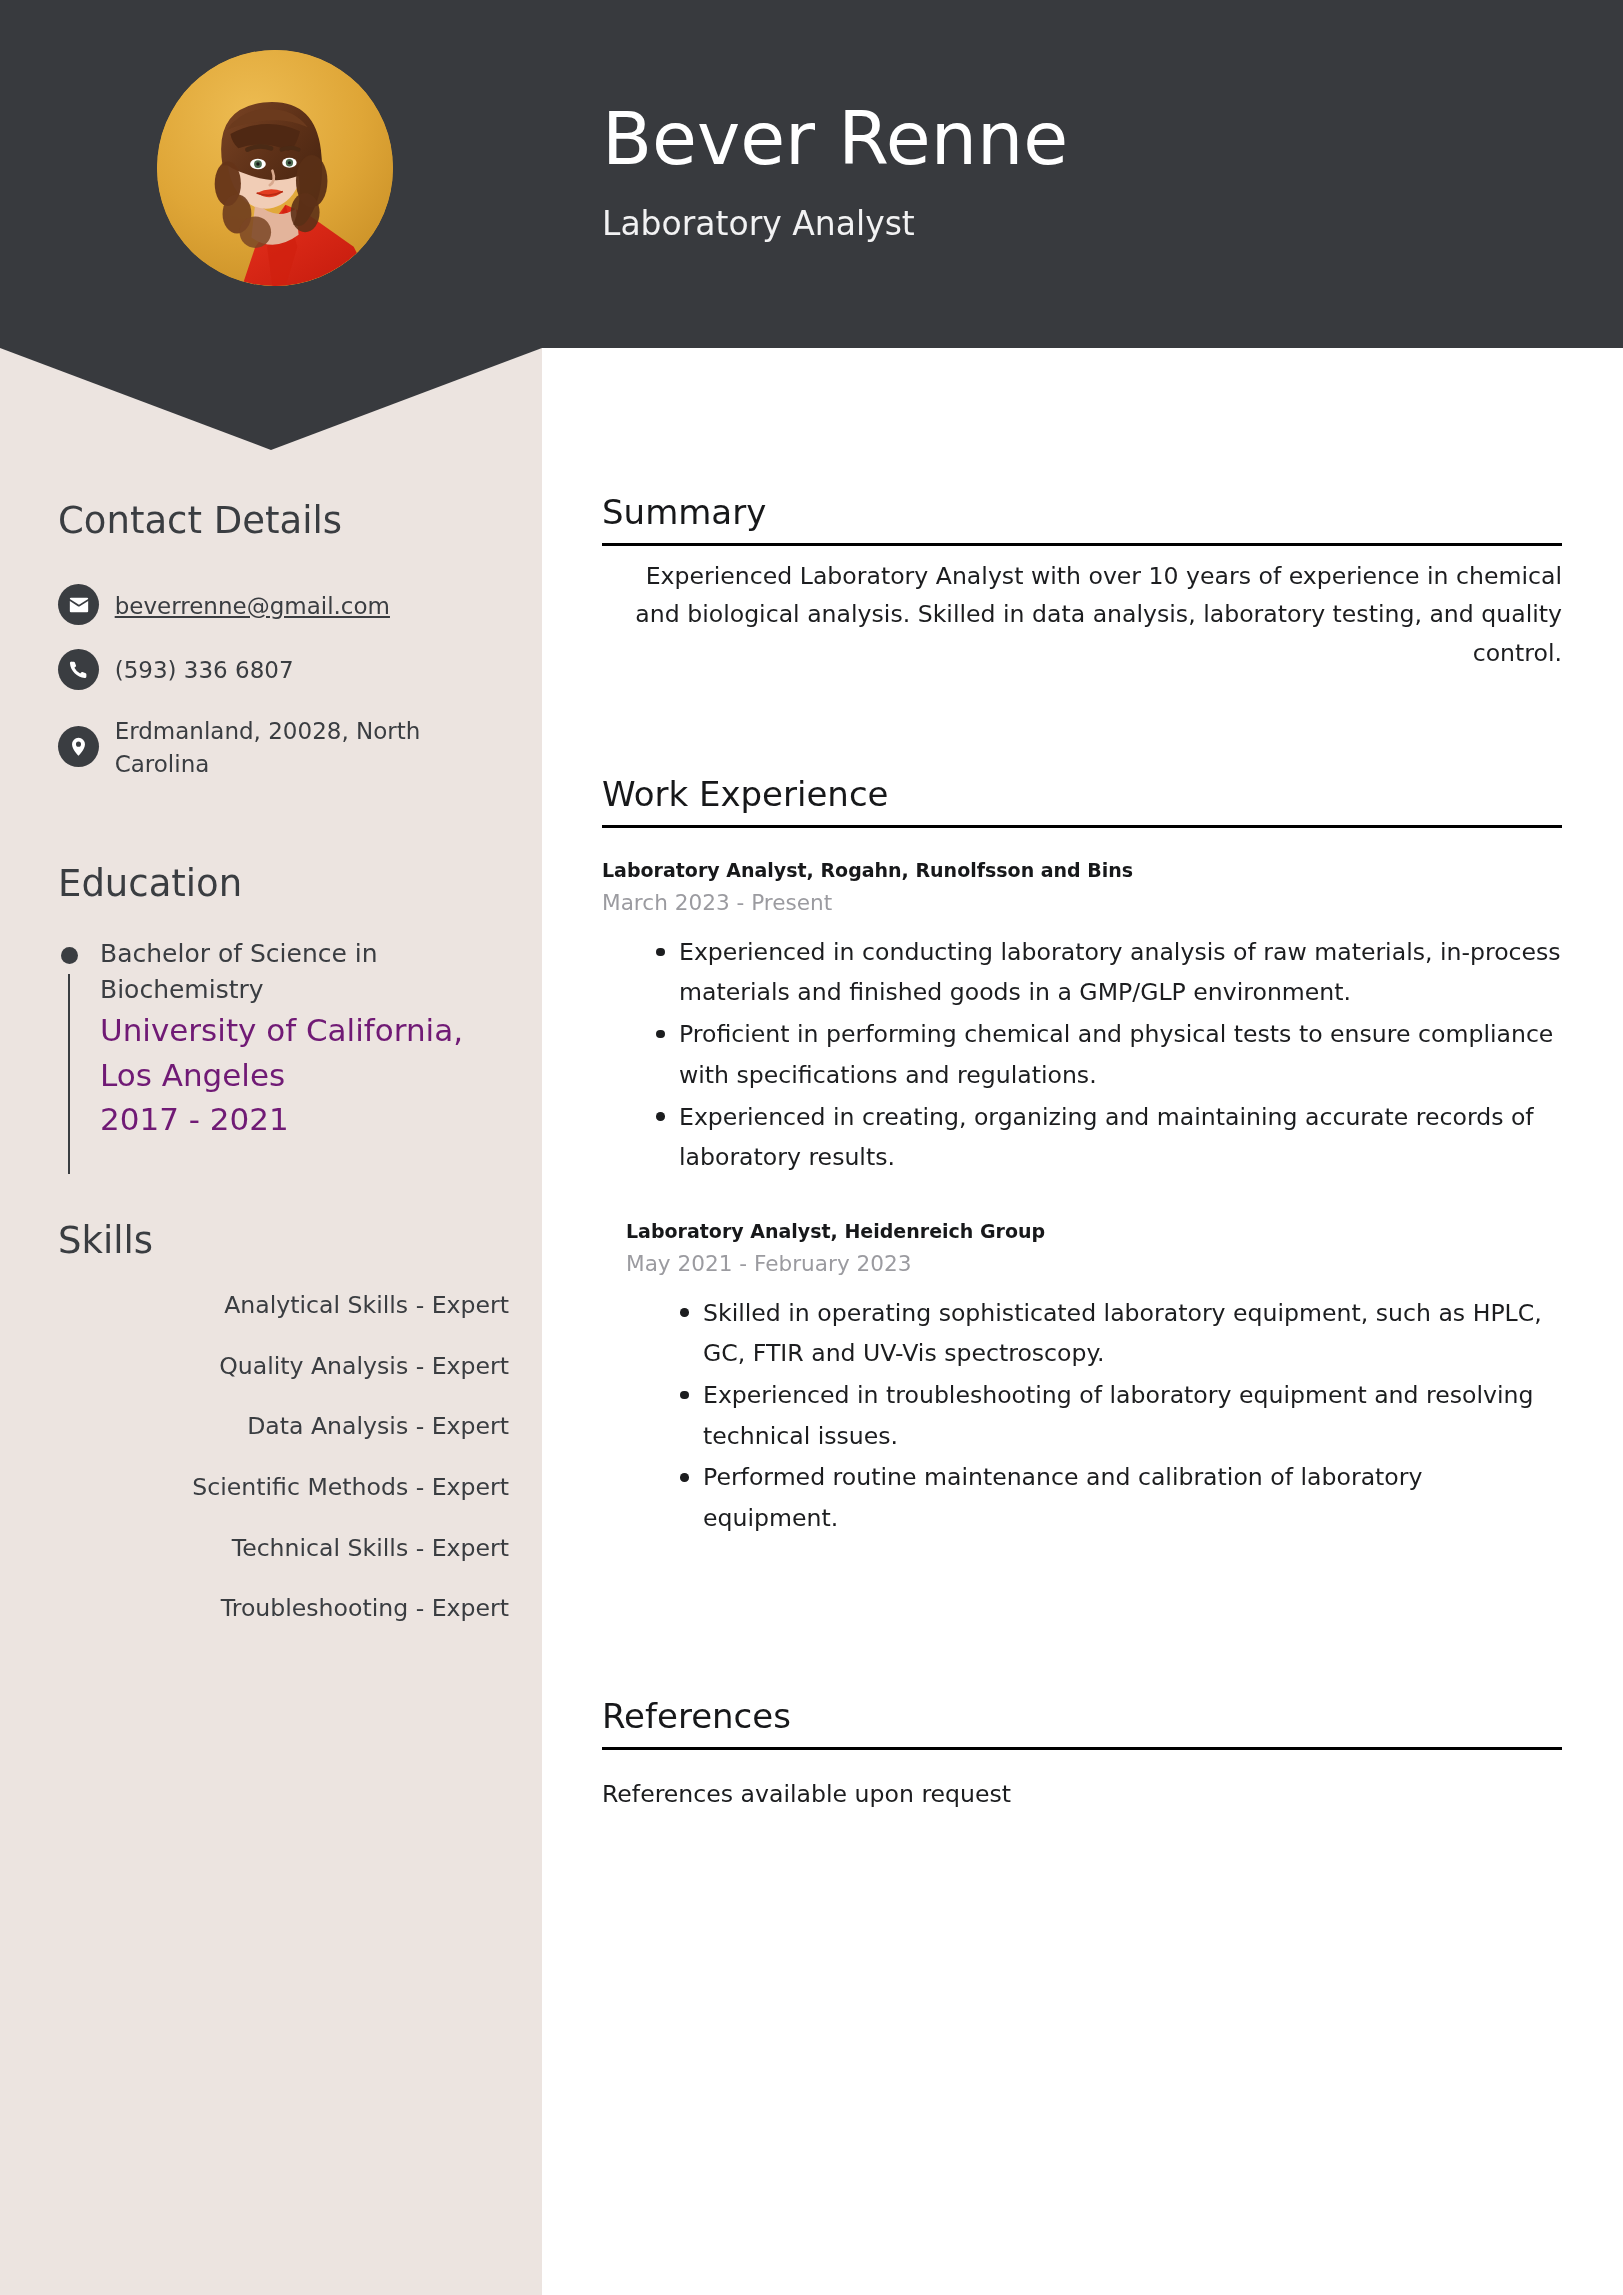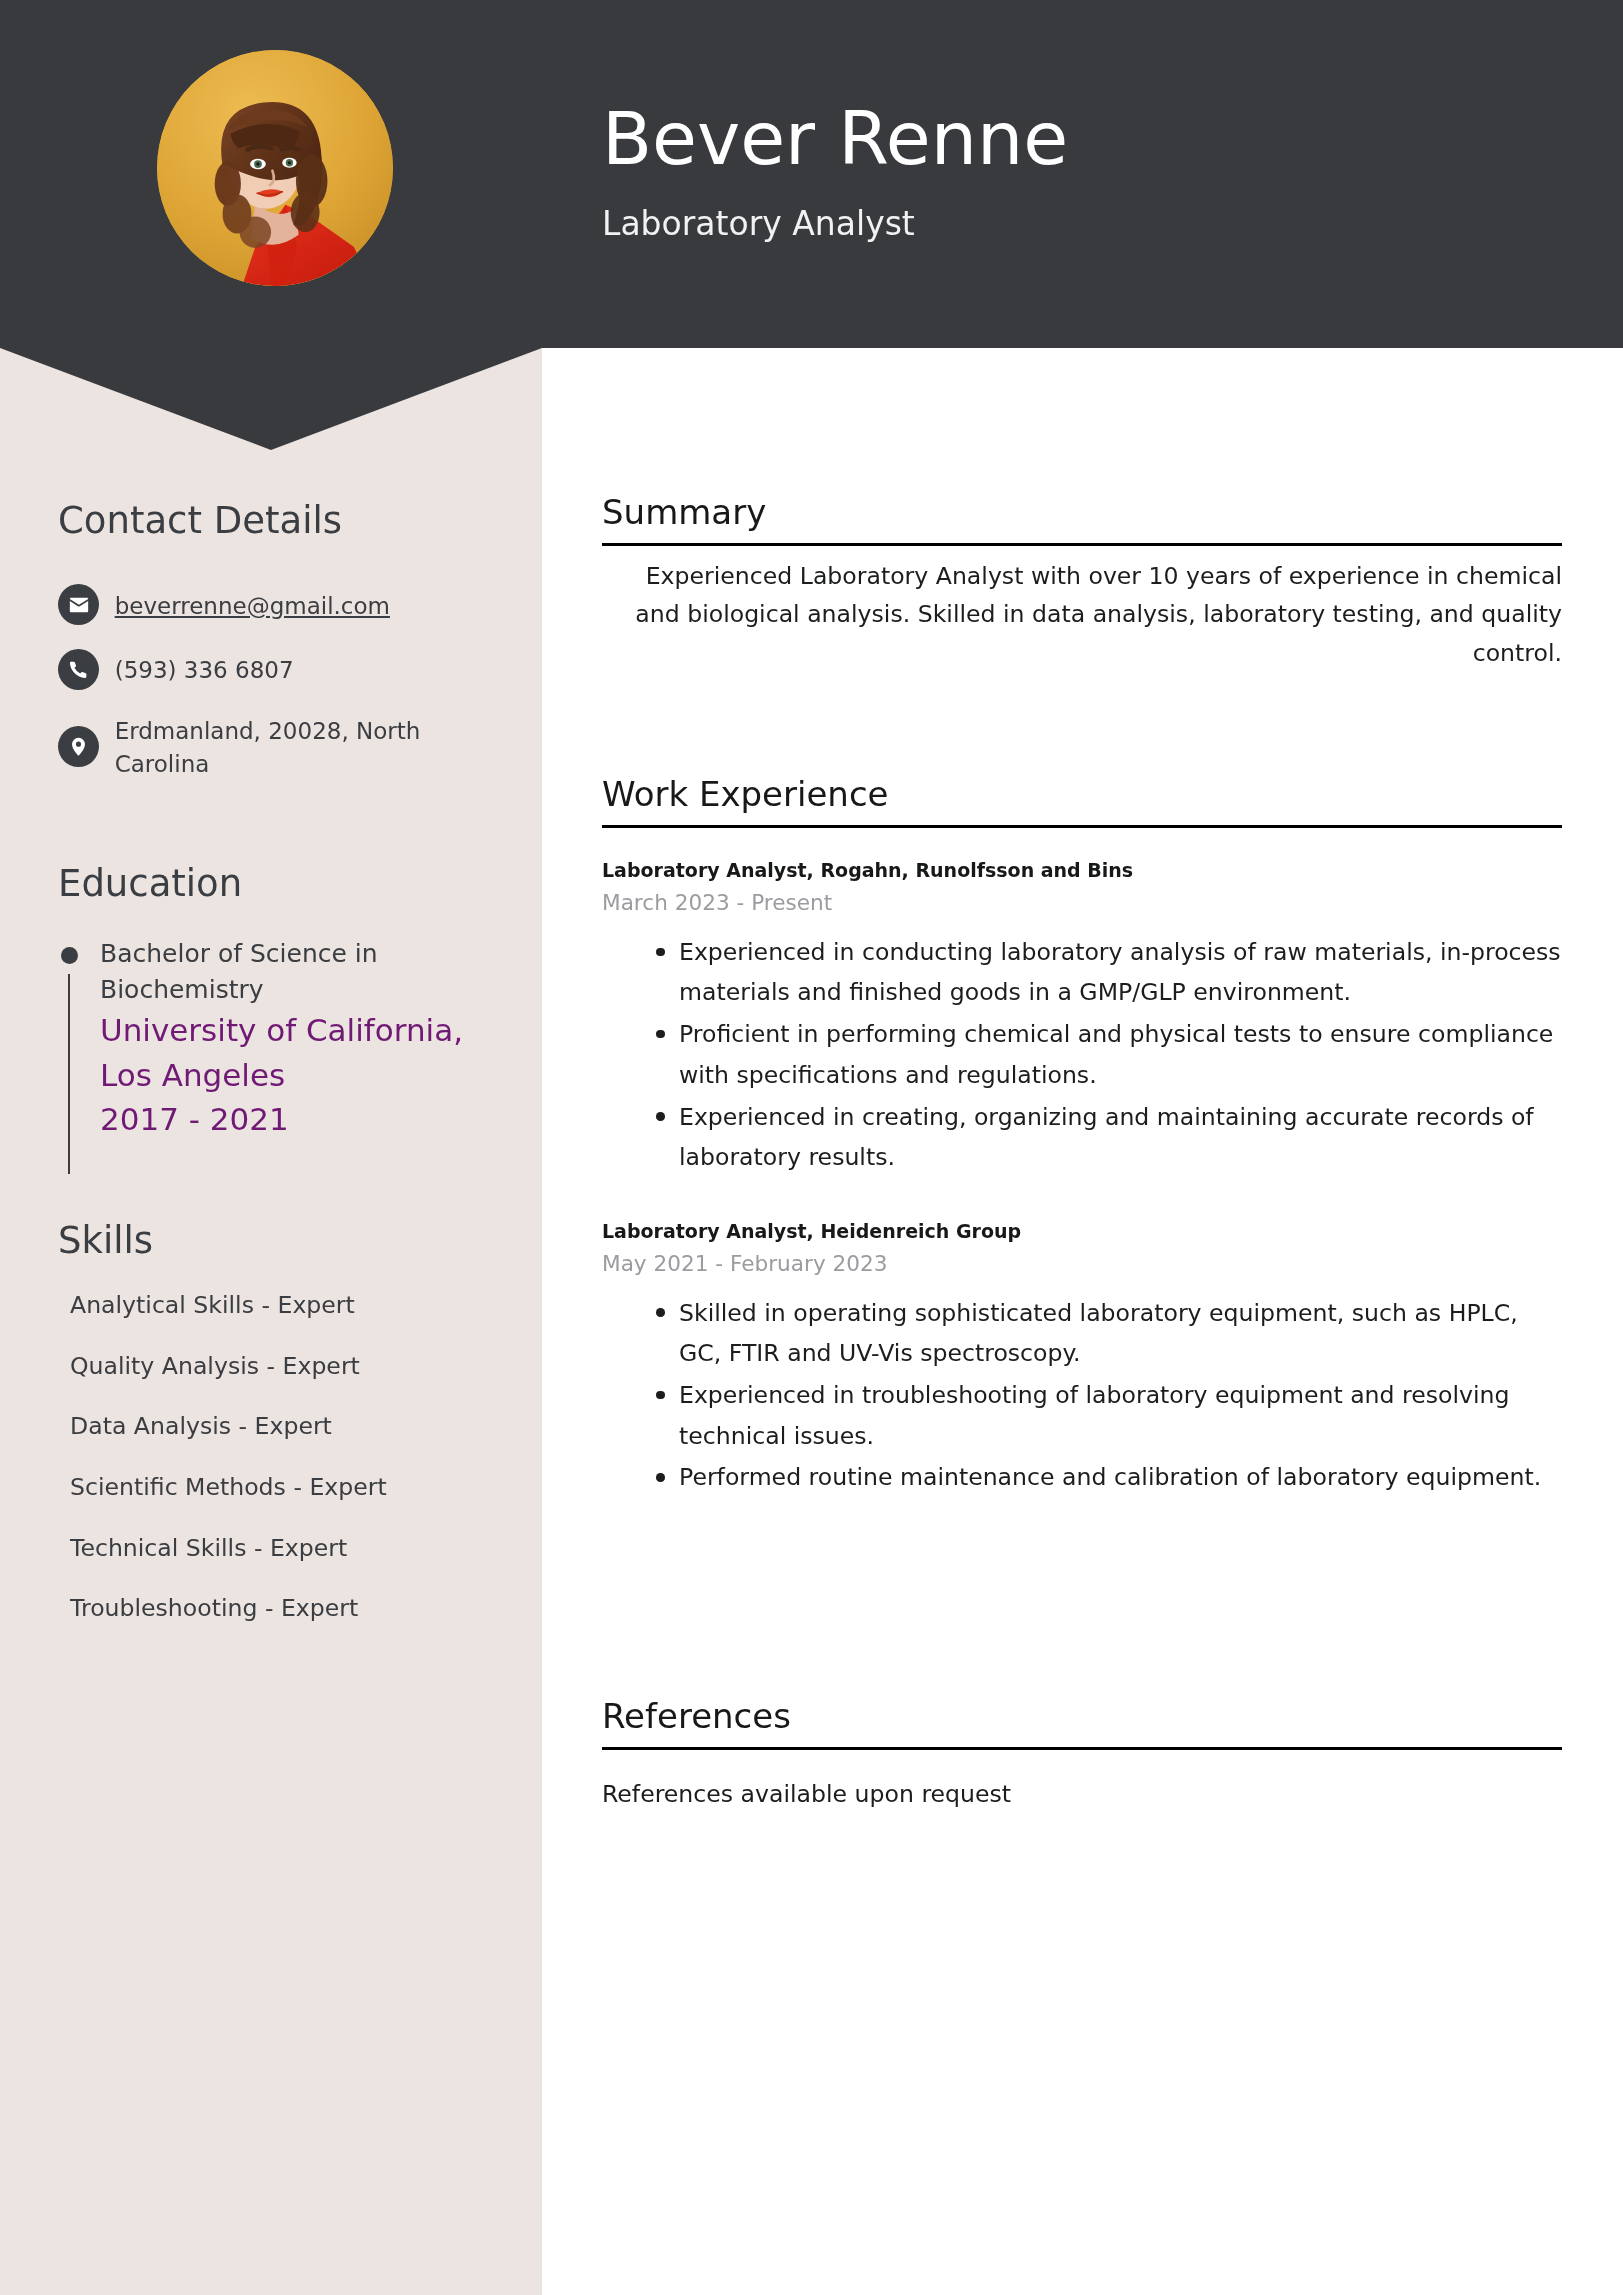--- a/index.html
+++ b/index.html
@@ -106,21 +106,21 @@
   .edu-degree {
     font-size:25px; font-weight:400; color:#3a3d41;
     line-height:1.44;
   }
   .edu-school, .edu-years {
     font-size:31px; font-weight:400; color:#701a75;
     line-height:1.44;
   }
 
   
-  .skills-list { position:absolute; top:1290px; left:12px; width:445px; }
+  .skills-list { position:absolute; top:1290px; left:6px; width:445px;text-align:right; }
   .skill-item {
     font-size:23.6px; color:#3a3d41; line-height:1.3;
     margin-bottom:30px;
   }
 
   
   .main { position:absolute; left:602px; top:0; width:960px; }
 
   .sec-h2 {
     font-size:34px; font-weight:400; color:#17181a;
@@ -129,21 +129,21 @@
     border-bottom:3.9px solid #000000;
     width:960px;
   }
   .sec-body { font-size:23.6px; line-height:1.62; color:#1c1d1f; }
 
   .sec-summary { position:absolute; top:494px; left:0; width:960px; }
   .sec-summary .sec-body { margin-top:11px;text-align:right; }
 
   .sec-work { position:absolute; top:776px; left:0; width:960px; }
   .job { margin-top:30px; }
-  .job + .job { margin-top:41px; }
+  .job + .job { margin-top:41px;margin-left:24px; }
   .job-head {
     font-size:19px; font-weight:700; color:#17181a;
     line-height:1.3;
   }
   .job-dates {
     font-size:21.6px; color:#9b9ba0; margin-top:6.5px; line-height:1.3;
   }
   .job-bullets { list-style:none; margin-top:14.4px; }
   .job-bullets li {
     position:relative;

